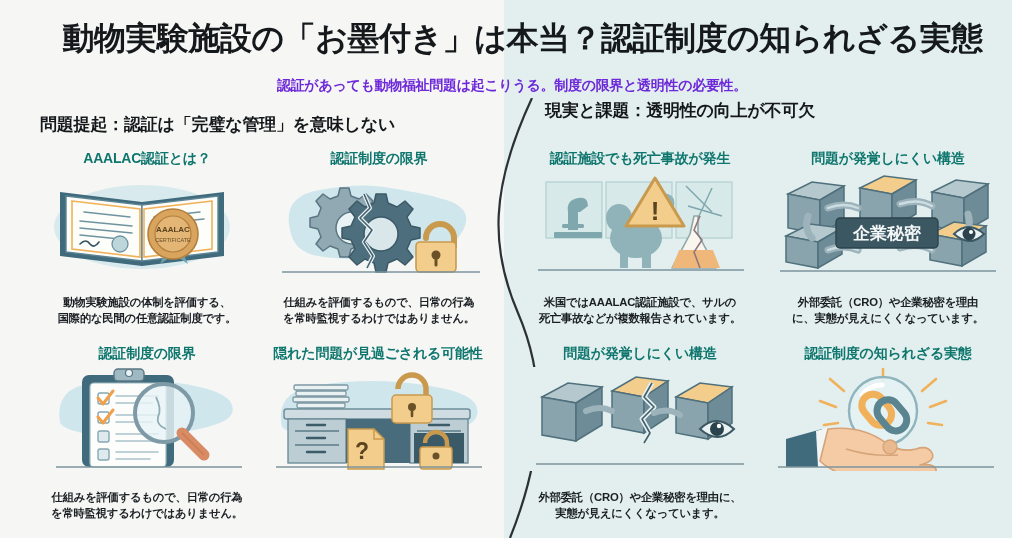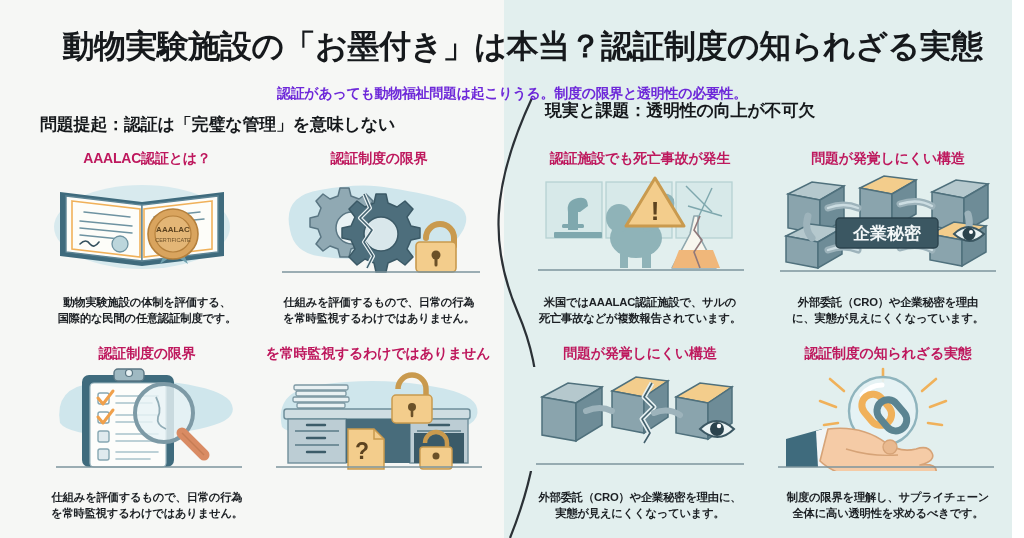--- a/index.html
+++ b/index.html
@@ -29,21 +29,21 @@
   .divider{
     position:absolute;left:470px;top:98px;width:90px;height:440px;
     pointer-events:none;
   }
   
   .header{
     position:absolute;left:0;top:0;width:1024px;height:100px;
     text-align:center;
   }
   .title{
-    margin:8px;padding-top:20px;
+    margin:0;padding-top:20px;
     font-size:32px;font-weight:bold;letter-spacing:-0.5px;
     color:#16191c;line-height:1.15;
     white-space:nowrap;
     padding-left:21px;
   }
   .subtitle{
     margin:11px;padding-top:9px;
     font-size:14px;font-weight:bold;color:#6d28d9;
     letter-spacing:-0.3px;white-space:nowrap;
   }
@@ -52,21 +52,21 @@
     position:absolute;font-size:17px;font-weight:bold;
     color:#15181b;text-align:left;letter-spacing:-0.2px;
     white-space:nowrap;
   }
   .col-heading.left{left:40px;top:113px;width:440px;}
   .col-heading.right{left:545px;top:99px;width:450px;}
 
   
   .card{position:absolute;text-align:center;}
   .card-title{
-    font-size:14px;font-weight:bold;color:#be185d;
+    font-size:14px;font-weight:bold;color:#0f766e;
     letter-spacing:-0.2px;line-height:1.2;white-space:nowrap;
     margin-bottom:5px;
   }
   .card-art{
     position:relative;width:100%;height:104px;margin:0 auto;
   }
   .card-art svg{display:block;width:100%;height:100%;}
   .card-cap{
     font-size:11.3px;font-weight:bold;color:#1b1f23;
     line-height:1.45;letter-spacing:-0.2px;margin-top:18px;
@@ -196,21 +196,21 @@
         <path d="M140 66 l22 22" stroke="#d98b63" stroke-width="11" stroke-linecap="round"></path>
         <path d="M140 66 l22 22" stroke="#b06a45" stroke-width="1.4" fill="none" opacity="0.45"></path>
         <line x1="14" y1="100" x2="200" y2="100" stroke="#7d949c" stroke-width="1.6"></line>
       </svg>
     </div>
     <div class="card-cap">仕組みを評価するもので、日常の行為
 を常時監視するわけではありません。</div>
   </div>
 
   <div class="card" id="card-l4">
-    <div class="card-title">を常時監視するわけではありません</div>
+    <div class="card-title">隠れた問題が見過ごされる可能性</div>
     <div class="card-art">
       <svg viewBox="0 0 232 104">
         <path d="M20 60 q-8 -36 36 -42 q56 -8 106 0 q44 6 52 20 q8 18 -24 26 q-40 10 -98 8 q-64 -2 -72 -12 Z" fill="#cfe6ec"></path>
         <g fill="#e9f1f3" stroke="#7c98a3" stroke-width="1.3">
           <rect x="32" y="18" width="54" height="5" rx="1.5"></rect>
           <rect x="34" y="24" width="50" height="5" rx="1.5"></rect>
           <rect x="31" y="30" width="56" height="5" rx="1.5"></rect>
           <rect x="35" y="36" width="48" height="5" rx="1.5"></rect>
         </g>
         <rect x="22" y="42" width="186" height="10" rx="2.5" fill="#cfdde2" stroke="#6f8e9a" stroke-width="1.5"></rect>
@@ -405,17 +405,15 @@
           <rect x="108" y="36" width="22" height="34" rx="11" fill="none" stroke="#5b8491" stroke-width="7"></rect>
         </g>
         <path d="M18 72 l36 -10 0 38 -36 0 Z" fill="#3f6b7d"></path>
         <path d="M48 64 l14 -4 4 40 -16 0 Z" fill="#f2f5f6"></path>
         <path d="M60 62 q34 -4 58 14 q14 10 30 6 q12 -4 16 4 q4 8 -12 12 q18 -2 16 8 q-2 8 -22 10 q-40 4 -66 -6 q-20 -8 -28 -16 Z" fill="#f5cba6" stroke="#d6a377" stroke-width="1.6" stroke-linejoin="round"></path>
         <path d="M78 82 q26 8 52 6" fill="none" stroke="#d6a377" stroke-width="1.4"></path>
         <circle cx="122" cy="80" r="7" fill="#e9b98f" stroke="#d6a377" stroke-width="1.3"></circle>
         <line x1="10" y1="100" x2="226" y2="100" stroke="#7d949c" stroke-width="1.6"></line>
       </svg>
     </div>
-    <div class="card-cap">制度の限界を理解し、サプライチェーン
-全体に高い透明性を求めるべきです。</div>
   </div>
 
 </div>
 
 </body></html>

